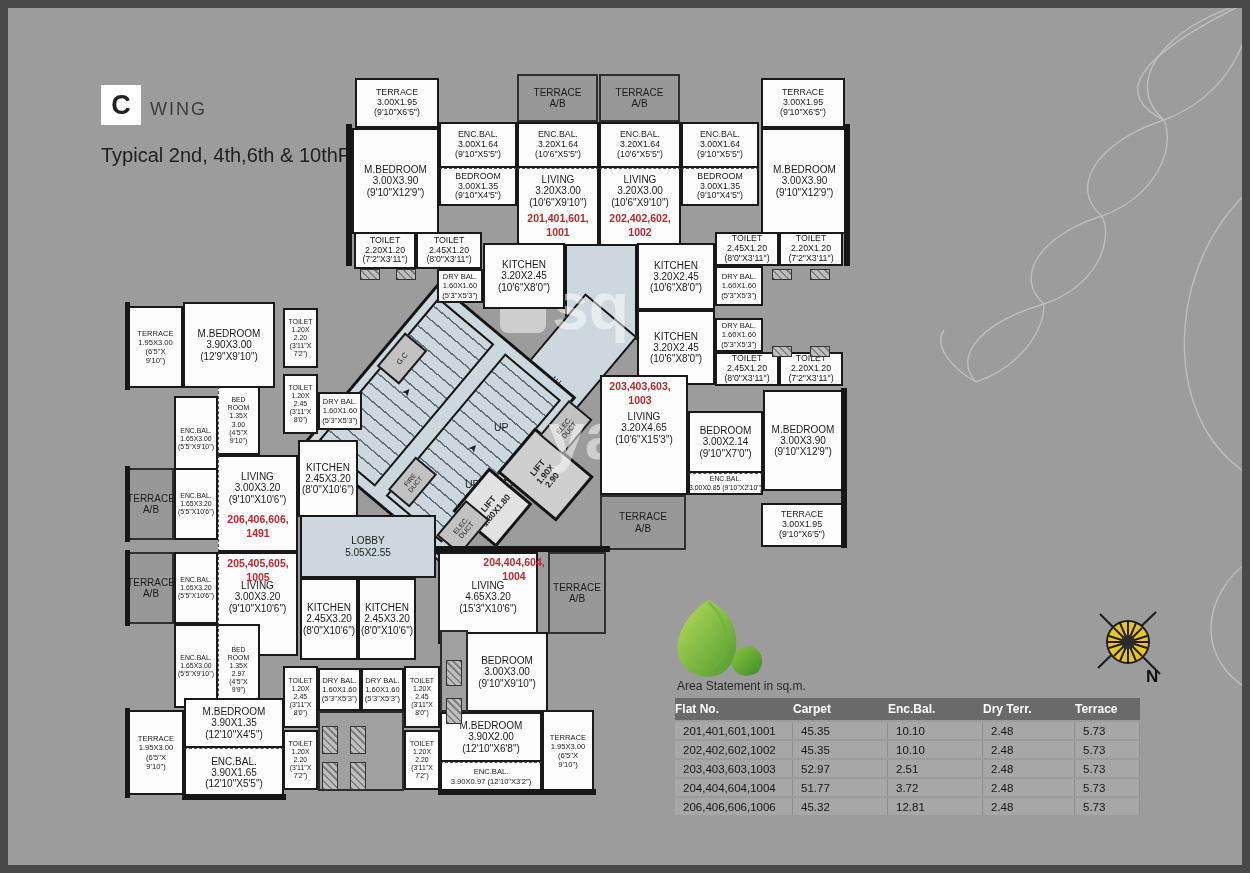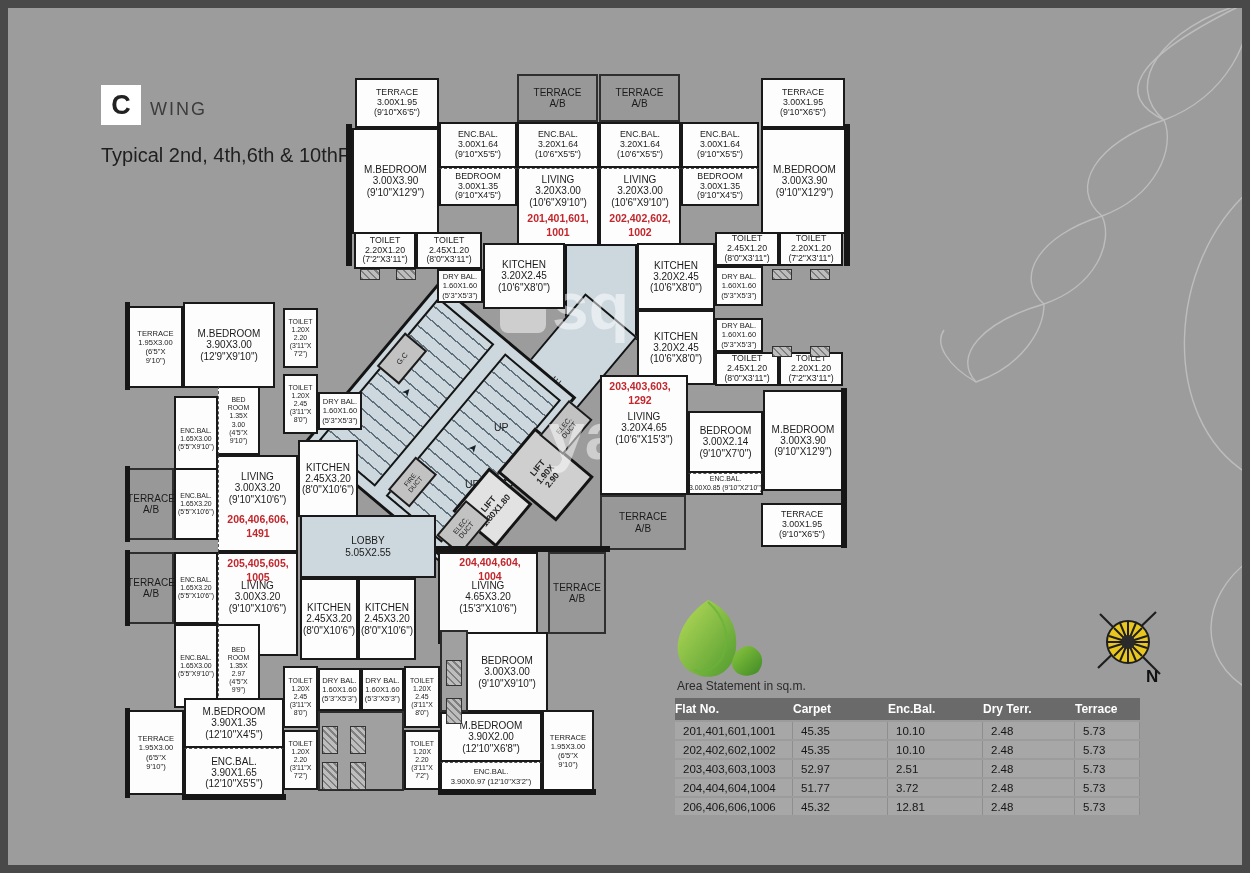--- a/index.html
+++ b/index.html
@@ -228,21 +228,21 @@
       <span class="ln">(7'2"X3'11")</span>
     </div>
 
   <div class="rm pt30" style="left:600px;top:375px;width:88px;height:120px">
       <span class="ln">LIVING</span>
       <span class="ln">3.20X4.65</span>
       <span class="ln">(10'6"X15'3")</span>
     </div>
   <div class="flat" style="left:602px;top:378px;width:76px;height:32px">
       <span class="ln">203,403,603,</span>
-      <span class="ln">1292</span>
+      <span class="ln">1003</span>
     </div>
   <div class="rm" style="left:688px;top:411px;width:75px;height:62px">
       <span class="ln">BEDROOM</span>
       <span class="ln">3.00X2.14</span>
       <span class="ln">(9'10"X7'0")</span>
     </div>
   <div class="rm xxs dt" style="left:688px;top:473px;width:75px;height:22px">
       <span class="ln">ENC.BAL.</span>
       <span class="ln">3.00X0.85 (9'10"X2'10")</span>
     </div>
@@ -427,21 +427,21 @@
       <span class="ln">ENC.BAL.</span>
       <span class="ln">3.90X1.65</span>
       <span class="ln">(12'10"X5'5")</span>
     </div>
 
   <div class="rm pt26" style="left:438px;top:552px;width:100px;height:92px">
       <span class="ln">LIVING</span>
       <span class="ln">4.65X3.20</span>
       <span class="ln">(15'3"X10'6")</span>
     </div>
-  <div class="flat" style="left:436px;top:554px;width:108px;height:32px">
+  <div class="flat" style="left:460px;top:554px;width:108px;height:32px">
       <span class="ln">204,404,604,</span>
       <span class="ln">1004</span>
     </div>
   <div class="rm gray" style="left:548px;top:552px;width:58px;height:82px">
       <span class="ln">TERRACE</span>
       <span class="ln">A/B</span>
     </div>
   <div class="rm" style="left:466px;top:632px;width:82px;height:80px">
       <span class="ln">BEDROOM</span>
       <span class="ln">3.00X3.00</span>

